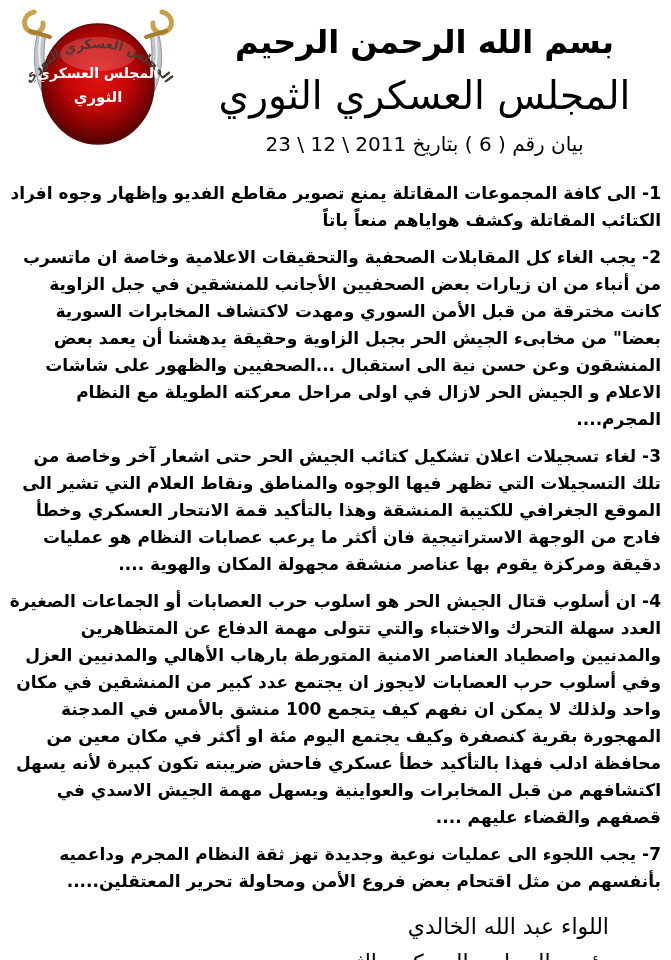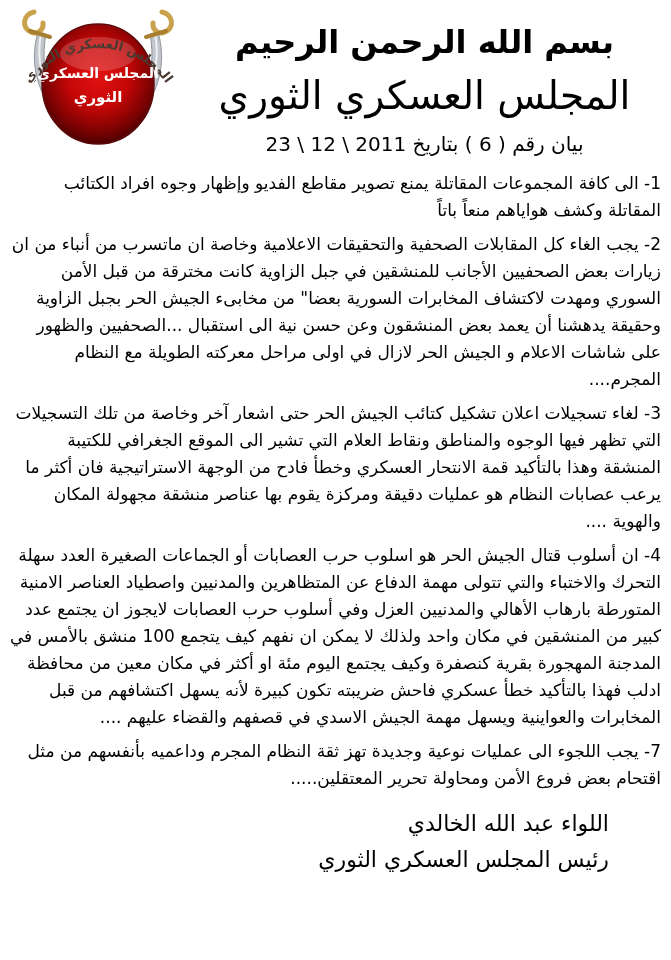--- a/index.html
+++ b/index.html
@@ -14,21 +14,21 @@
   .logo{position:absolute;top:2px;left:8px;width:180px;height:150px;}
   .header{margin-left:178px;padding-top:16px;text-align:center;direction:rtl;}
   .basmala{font-size:32px;font-weight:bold;line-height:52px;}
   .org-title{font-size:39px;font-weight:normal;line-height:56px;}
   .stmt-line{font-size:20px;line-height:40px;}
   .doc-body{
     direction:rtl;text-align:right;
     padding:6px 10px 0 8px;
     font-size:17px;line-height:27px;
   }
-  .doc-body p{margin:0 0 7px 0;}
+  .doc-body p{margin:10px 0 7px 0;font-weight:bold;}
   .doc-body p.last{margin-top:10px;}
   .signature{
     direction:rtl;text-align:right;
     padding-right:62px;margin-top:14px;
     font-size:22px;line-height:36px;
   }
 </style>
 </head>
 <body>
 

